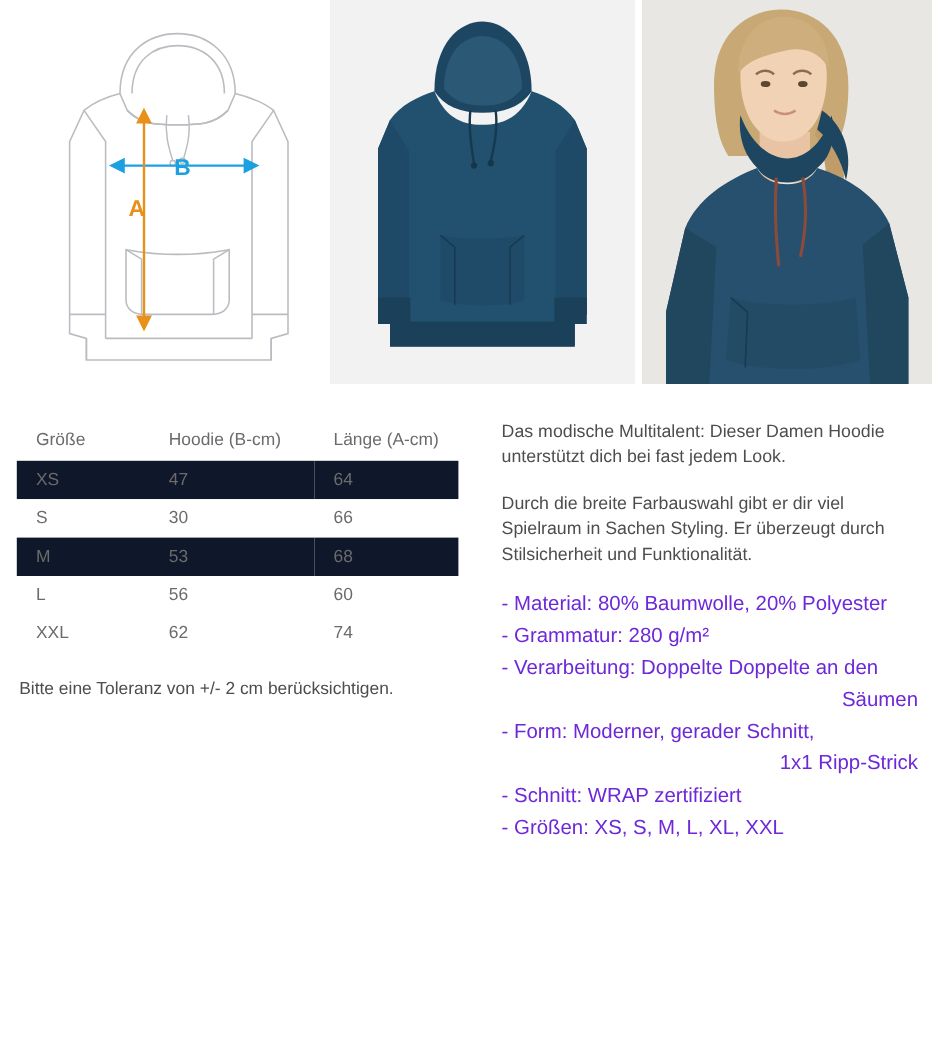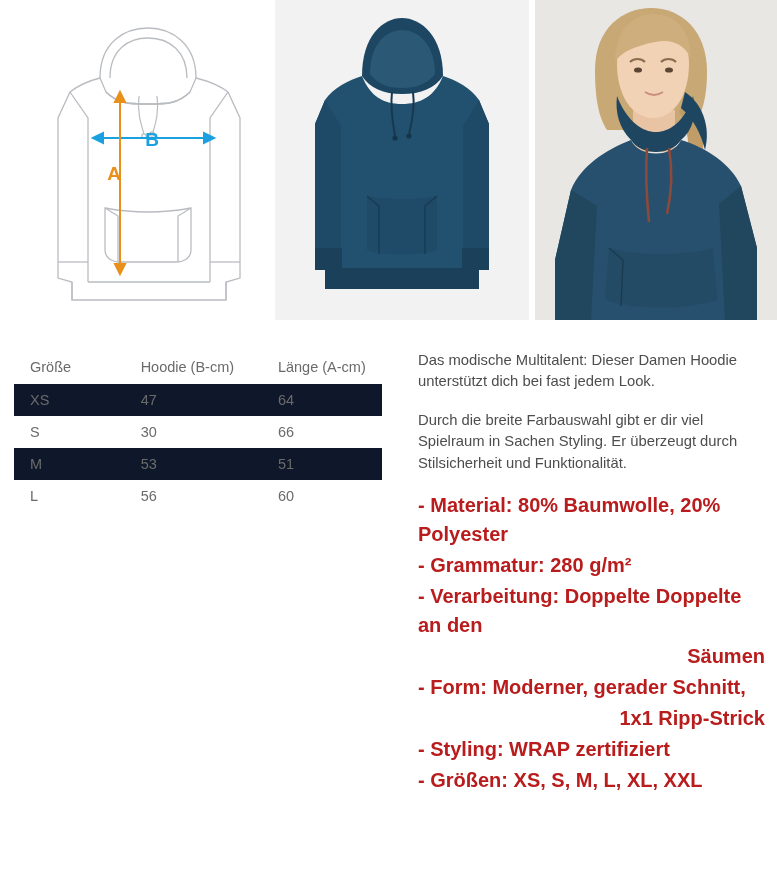--- a/index.html
+++ b/index.html
@@ -112,24 +112,23 @@
   }
 
   
   .desc-p {
     font-size: 14.8px;
     line-height: 1.45;
     color: #4d4d4d;
     margin: 0 0 17px 0;
   }
   .spec-list {
-    font-size: 20px;
+    font-size: 17px;
     line-height: 1.45;
-    color: #b91c1c;
-    font-weight: bold;
+    color: #6d28d9;
   }
   .spec-line {
     margin-bottom: 2px;
   }
   .spec-sub {
     text-align: right;
     padding-left: 10px;
   }
 
   
@@ -278,40 +277,46 @@
             <td>64</td>
           </tr>
           <tr class="even">
             <td>S</td>
             <td>30</td>
             <td>66</td>
           </tr>
           <tr class="odd">
             <td>M</td>
             <td>53</td>
-            <td>51</td>
+            <td>68</td>
           </tr>
           <tr class="even">
             <td>L</td>
             <td>56</td>
             <td>60</td>
           </tr>
+          <tr class="even">
+            <td>XXL</td>
+            <td>62</td>
+            <td>74</td>
+          </tr>
         </tbody>
       </table>
 
+      <div class="tolerance">Bitte eine Toleranz von +/- 2 cm berücksichtigen.</div>
     </div>
 
     <div class="right-col">
       <p class="desc-p">Das modische Multitalent: Dieser Damen Hoodie unterstützt dich bei fast jedem Look.</p>
       <p class="desc-p">Durch die breite Farbauswahl gibt er dir viel Spielraum in Sachen Styling. Er überzeugt durch Stilsicherheit und Funktionalität.</p>
       <div class="spec-list">
         <div class="spec-line">- Material: 80% Baumwolle, 20% Polyester</div>
         <div class="spec-line">- Grammatur: 280 g/m²</div>
         <div class="spec-line">- Verarbeitung: Doppelte Doppelte an den</div>
         <div class="spec-line spec-sub">Säumen</div>
         <div class="spec-line">- Form: Moderner, gerader Schnitt,</div>
         <div class="spec-line spec-sub">1x1 Ripp-Strick</div>
-        <div class="spec-line">- Styling: WRAP zertifiziert</div>
+        <div class="spec-line">- Schnitt: WRAP zertifiziert</div>
         <div class="spec-line">- Größen: XS, S, M, L, XL, XXL</div>
       </div>
     </div>
   </div>
 </div>
 
 </body></html>

